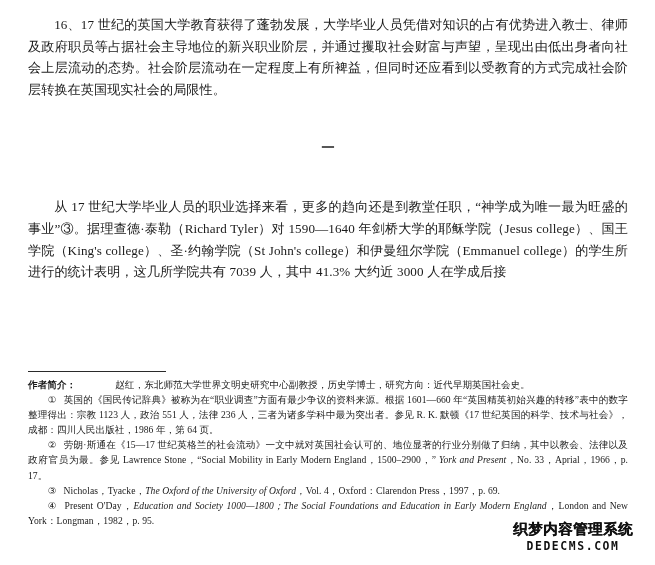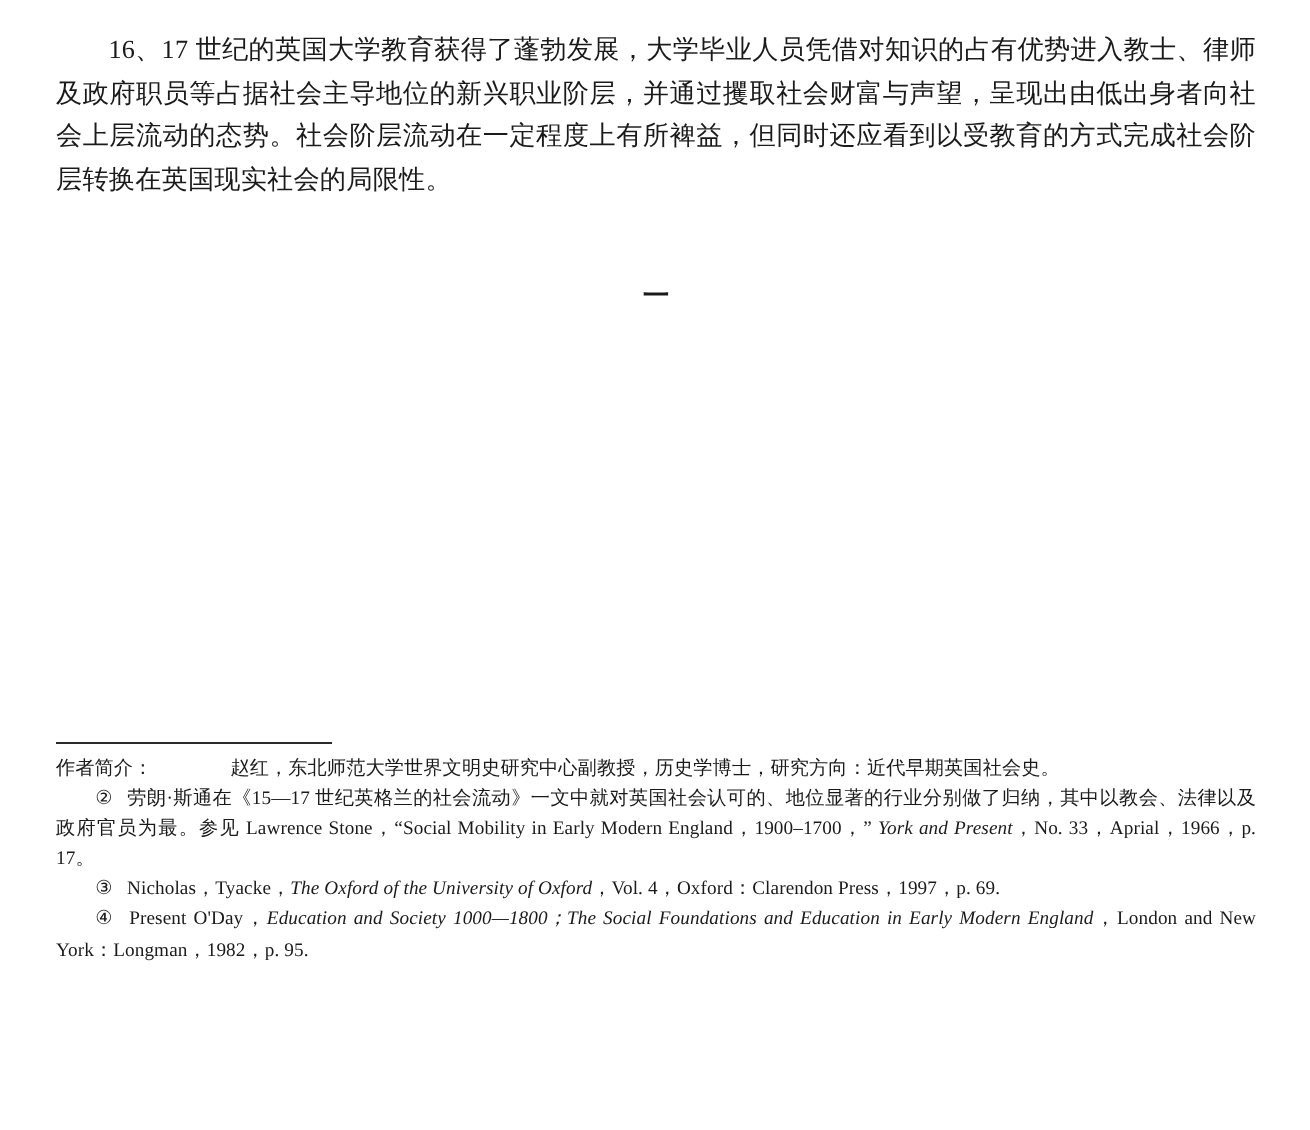--- a/index.html
+++ b/index.html
@@ -79,21 +79,21 @@
     text-align: justify;
     text-justify: inter-ideograph;
     letter-spacing: 0.05px;
   }
 
   p.fn-bio {
     text-indent: 0;
     font-weight: 700;
   }
   p.fn-bio .bio-body { font-weight: 400; margin-left: 39px; }
-  p.fn-bio .bio-label { font-weight: 400; }
+  p.fn-bio .bio-label { font-weight: 700; }
 
   p.fn-item {
     text-indent: 2.05em;
   }
   .fn-marker {
     margin-right: 0.75em;
   }
   .ital { font-style: italic; }
 
   
@@ -135,40 +135,48 @@
 
     <p class="para">16、17 世纪的英国大学教育获得了蓬勃发展，大学毕业人员凭借对知识的占有优势进入教士、律师及政府职员等占据社会主导地位的新兴职业阶层，并通过攫取社会财富与声望，呈现出由低出身者向社会上层流动的态势。社会阶层流动在一定程度上有所裨益，但同时还应看到以受教育的方式完成社会阶层转换在英国现实社会的局限性。</p>
 
     <div class="para-gap-lg"></div>
 
     <div class="section-numeral">一</div>
 
     <div class="para-gap-lg"></div>
 
 
+    <p class="para">从 17 世纪大学毕业人员的职业选择来看，更多的趋向还是到教堂任职，“神学成为唯一最为旺盛的事业”③。据理查德·泰勒（Richard Tyler）对 1590—1640 年剑桥大学的耶稣学院（Jesus college）、国王学院（King's college）、圣·约翰学院（St John's college）和伊曼纽尔学院（Emmanuel college）的学生所进行的统计表明，这几所学院共有 7039 人，其中 41.3% 大约近 3000 人在学成后接</p>
 
   </div>
 
   <div class="footnote-region">
 
     <div class="footnote-rule"></div>
 
     <p class="fn fn-bio">
       <span class="bio-label">作者简介：</span><span class="bio-body">赵红，东北师范大学世界文明史研究中心副教授，历史学博士，研究方向：近代早期英国社会史。</span>
     </p>
 
+    <p class="fn fn-item">
+      <span class="fn-marker">①</span><span class="fn-text">英国的《国民传记辞典》被称为在“职业调查”方面有最少争议的资料来源。根据 1601—660 年“英国精英初始兴趣的转移”表中的数字整理得出：宗教 1123 人，政治 551 人，法律 236 人，三者为诸多学科中最为突出者。参见 R. K. 默顿《17 世纪英国的科学、技术与社会》，成都：四川人民出版社，1986 年，第 64 页。</span>
+    </p>
 
     <p class="fn fn-item">
-      <span class="fn-marker">②</span><span>劳朗·斯通在《15—17 世纪英格兰的社会流动》一文中就对英国社会认可的、地位显著的行业分别做了归纳，其中以教会、法律以及政府官员为最。参见 Lawrence Stone，“Social Mobility in Early Modern England，1900–1700，”</span><span class="ital"> York and Present</span><span>，No. 33，Aprial，1966，p. 17。</span>
+      <span class="fn-marker">②</span><span>劳朗·斯通在《15—17 世纪英格兰的社会流动》一文中就对英国社会认可的、地位显著的行业分别做了归纳，其中以教会、法律以及政府官员为最。参见 Lawrence Stone，“Social Mobility in Early Modern England，1500–2900，”</span><span class="ital"> York and Present</span><span>，No. 33，Aprial，1966，p. 17。</span>
     </p>
 
     <p class="fn fn-item">
       <span class="fn-marker">③</span><span>Nicholas，Tyacke，</span><span class="ital">The Oxford of the University of Oxford</span><span>，Vol. 4，Oxford：Clarendon Press，1997，p. 69.</span>
     </p>
 
     <p class="fn fn-item">
       <span class="fn-marker">④</span><span>Present O'Day，</span><span class="ital">Education and Society 1000—1800；The Social Foundations and Education in Early Modern England</span><span>，London and New York：Longman，1982，p. 95.</span>
     </p>
 
   </div>
 
+  <div class="watermark">
+    <div class="wm-cn">织梦内容管理系统</div>
+    <div class="wm-en">DEDECMS.COM</div>
+  </div>
 
 </div>
 
 </body></html>

